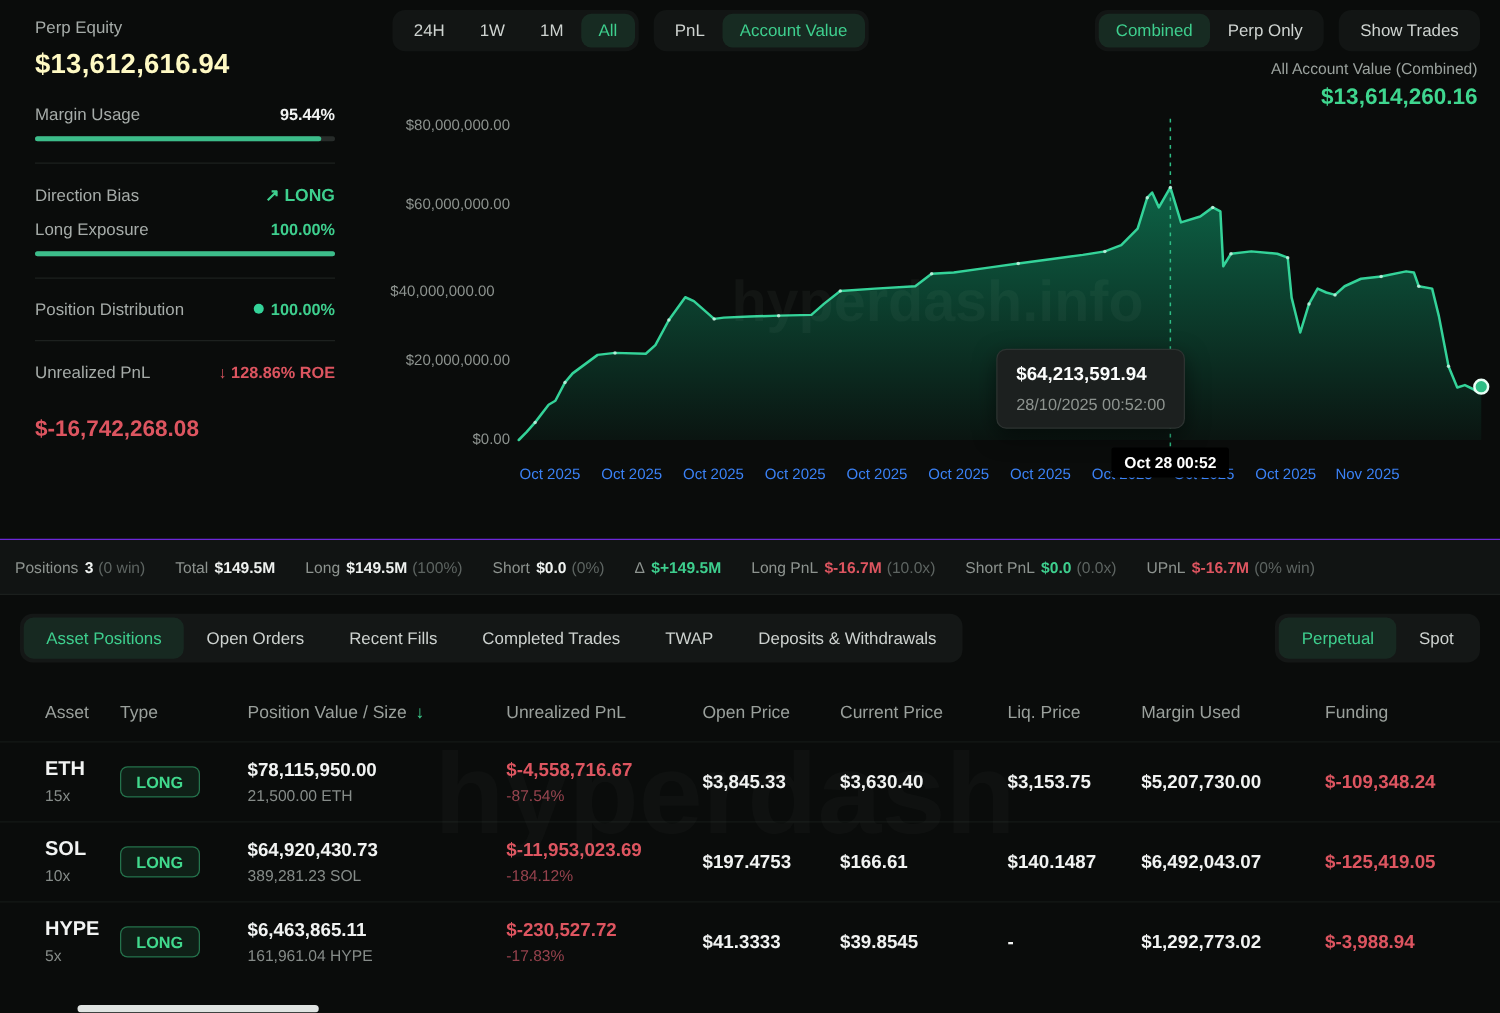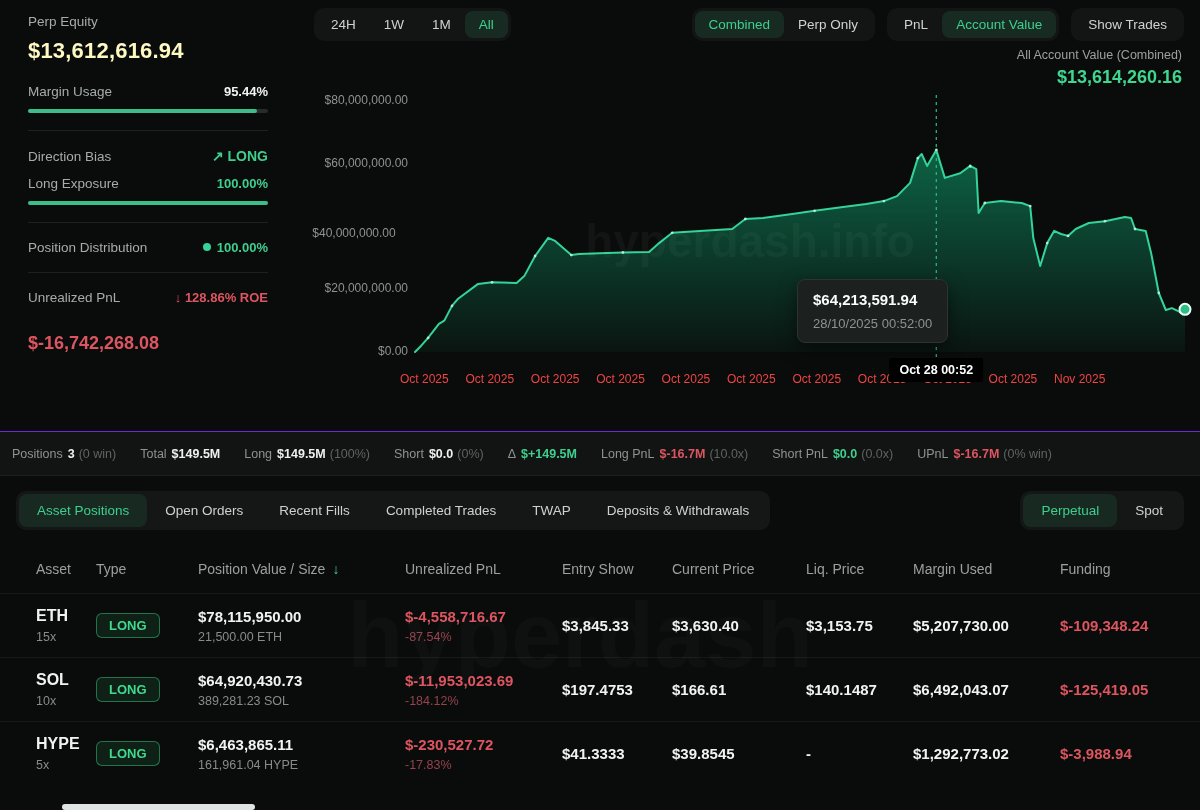--- a/index.html
+++ b/index.html
@@ -39,21 +39,21 @@
   .btn-group + .btn-group { margin-left:12px; }
   .btn-group.push { margin-left:auto; }
   .btn { border:0; background:transparent; color:#ced3d0; font-size:13.5px; padding:6px 14px; border-radius:8px; font-family:inherit; cursor:pointer; white-space:nowrap; }
   .btn.active { background:rgba(62,207,142,.12); color:#3ecf8e; }
   .account-header { position:absolute; right:18px; top:48px; text-align:right; }
   .account-header .cap { font-size:12.5px; color:#9aa19d; }
   .account-header .val { margin-top:5px; font-size:18px; font-weight:700; color:#3fd68f; }
 
   .chart-box { position:absolute; left:0; top:86px; width:900px; height:330px; }
   .ytick { position:absolute; left:0; width:108px; text-align:right; font-size:12px; color:#8d938f; }
-  .xtick { position:absolute; width:80px; text-align:left; font-size:12px; color:#ef4444; top:286px; }
+  .xtick { position:absolute; width:80px; text-align:center; font-size:12px; color:#3b82f6; top:286px; }
   .chart-watermark { position:absolute; left:50%; top:128px; transform:translateX(-50%); font-size:46px; font-weight:700; color:rgba(215,225,220,.045); white-space:nowrap; pointer-events:none; }
   .tooltip { position:absolute; left:497px; top:193px; background:#1c201f; border:1px solid #2d3331; border-radius:8px; padding:11px 15px; box-shadow:0 6px 18px rgba(0,0,0,.5); }
   .tooltip .tv { font-size:15px; font-weight:700; color:#fbfdfc; }
   .tooltip .tt { font-size:13px; color:#8d938f; margin-top:8px; }
   .crosshair-label { position:absolute; top:272px; transform:translateX(-50%); background:#000; color:#fff; font-weight:700; font-size:12.5px; padding:5px 10px; border-radius:2px; white-space:nowrap; }
 
   
   .summary-bar { height:44px; background:#111413; border-bottom:1px solid #1b1f1d; display:flex; align-items:center; padding:0 12px; gap:24px; font-size:12.5px; }
   .sum-item { white-space:nowrap; }
   .sum-label { color:#8d938f; margin-right:5px; }
@@ -132,27 +132,27 @@
   </aside>
 
   <main class="chart-panel">
     <div class="toolbar">
       <div class="btn-group">
           <button class="btn">24H</button>
           <button class="btn">1W</button>
           <button class="btn">1M</button>
           <button class="btn active">All</button>
         </div>
+      <div class="btn-group">
+          <button class="btn">PnL</button>
+          <button class="btn active">Account Value</button>
+        </div>
       <div class="btn-group push">
           <button class="btn active">Combined</button>
           <button class="btn">Perp Only</button>
-        </div>
-      <div class="btn-group">
-          <button class="btn">PnL</button>
-          <button class="btn active">Account Value</button>
         </div>
       <div class="btn-group">
           <button class="btn">Show Trades</button>
         </div>
     </div>
 
     <div class="account-header">
       <div class="cap">All Account Value (Combined)</div>
       <div class="val">$13,614,260.16</div>
     </div>
@@ -247,21 +247,21 @@
     </div>
 </section>
 
 <section class="pos-table">
   <div class="table-watermark">hyperdash</div>
   <div class="t-head">
       <div>Asset</div>
       <div>Type</div>
       <div>Position Value / Size<span class="sort-icon">↓</span></div>
       <div>Unrealized PnL</div>
-      <div>Entry Show</div>
+      <div>Open Price</div>
       <div>Current Price</div>
       <div>Liq. Price</div>
       <div>Margin Used</div>
       <div>Funding</div>
     </div>
   <div id="t-body">
       <div class="t-row">
         <div>
           <div class="c-main asset-name">ETH</div>
           <div class="c-sub ">15x</div>

